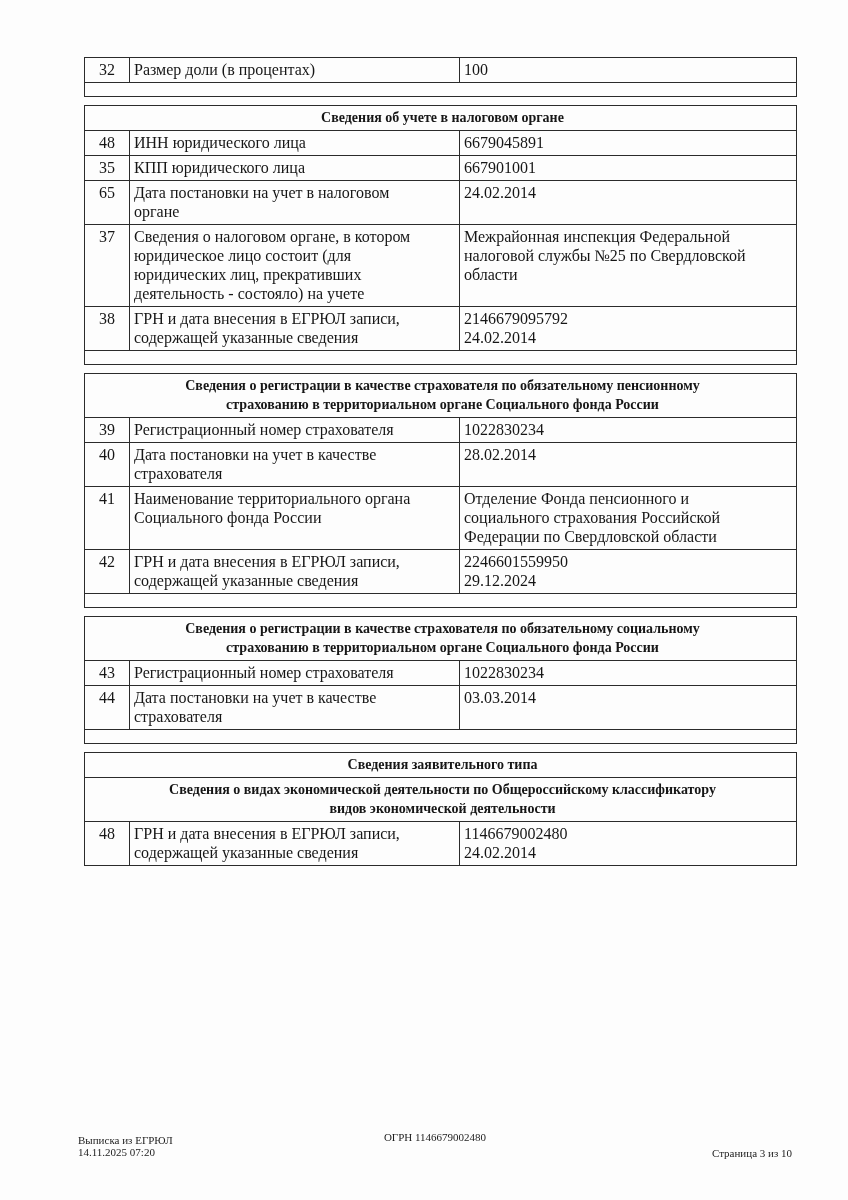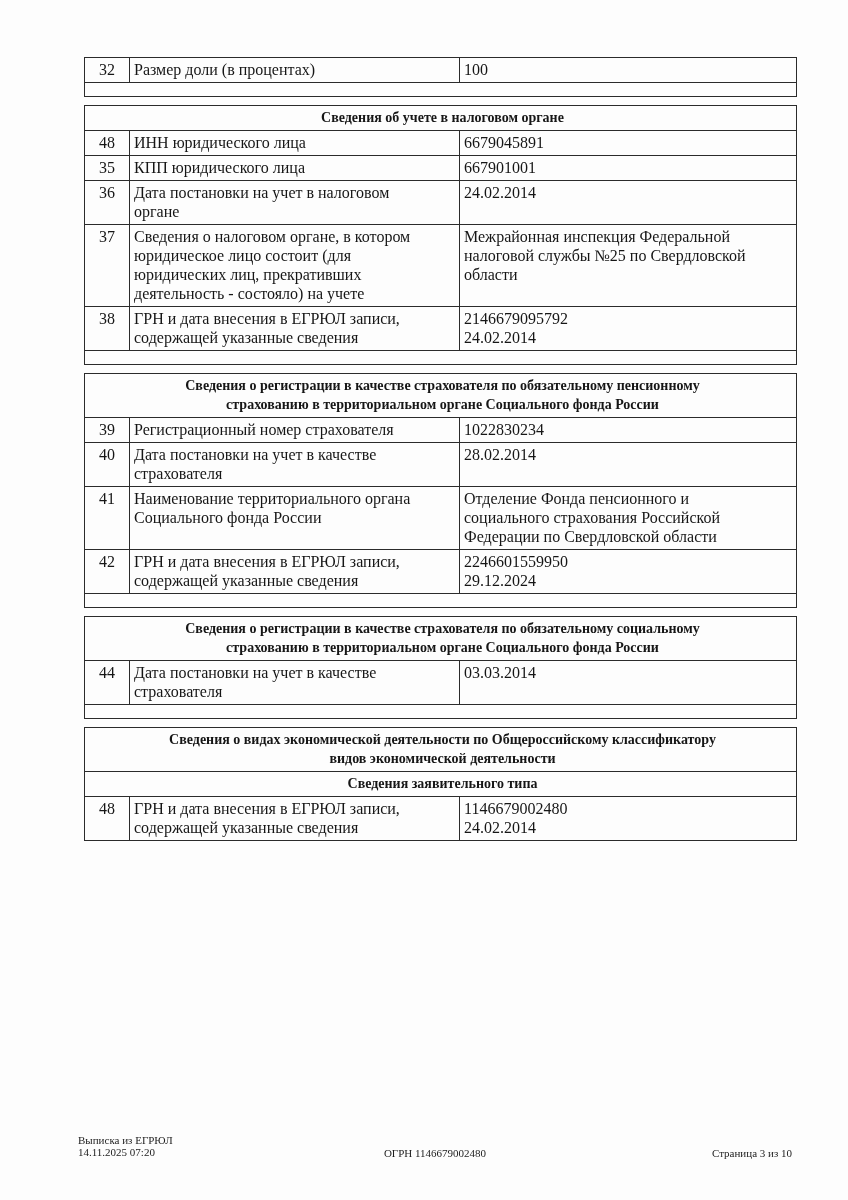--- a/index.html
+++ b/index.html
@@ -54,21 +54,21 @@
     position: absolute;
     top: 1135px;
     left: 78px;
     right: 56px;
     height: 24px;
     font-size: 11px;
     line-height: 11.5px;
     color: #1d1d1d;
   }
   .f-left   { position: absolute; left: 0; top: 0; }
-  .f-center { position: absolute; left: 50%; transform: translateX(-50%); bottom: 0; white-space: nowrap; }
+  .f-center { position: absolute; left: 50%; transform: translateX(-50%); bottom: 16px; white-space: nowrap; }
   .f-right  { position: absolute; right: 0; bottom: 0; white-space: nowrap; }
 </style>
 </head>
 <body>
 
 <div class="page">
 
   <table class="tbl tbl-first">
     <colgroup>
         <col class="c-num">
@@ -101,21 +101,21 @@
       <td class="num">48</td>
       <td class="label">ИНН юридического лица</td>
       <td class="value">6679045891</td>
     </tr>
     <tr>
       <td class="num">35</td>
       <td class="label">КПП юридического лица</td>
       <td class="value">667901001</td>
     </tr>
     <tr>
-      <td class="num">36</td>
+      <td class="num">65</td>
       <td class="label">Дата постановки на учет в налоговом
 органе</td>
       <td class="value">24.02.2014</td>
     </tr>
     <tr>
       <td class="num">37</td>
       <td class="label">Сведения о налоговом органе, в котором
 юридическое лицо состоит (для
 юридических лиц, прекративших
 деятельность - состояло) на учете</td>
@@ -184,44 +184,49 @@
         <col class="c-num">
         <col class="c-label">
         <col class="c-value">
       </colgroup>
     <tbody>
         <tr>
       <th colspan="3" class="sec-h">Сведения о регистрации в качестве страхователя по обязательному социальному
 страхованию в территориальном органе Социального фонда России</th>
     </tr>
     <tr>
+      <td class="num">43</td>
+      <td class="label">Регистрационный номер страхователя</td>
+      <td class="value">1022830234</td>
+    </tr>
+    <tr>
       <td class="num">44</td>
       <td class="label">Дата постановки на учет в качестве
 страхователя</td>
       <td class="value">03.03.2014</td>
     </tr>
     <tr class="spacer">
           <td colspan="3"></td>
         </tr>
   </tbody>
     </table>
 
   <table class="tbl">
     <colgroup>
         <col class="c-num">
         <col class="c-label">
         <col class="c-value">
       </colgroup>
     <tbody>
         <tr>
+      <th colspan="3" class="sec-h">Сведения заявительного типа</th>
+    </tr>
+    <tr>
       <th colspan="3" class="sec-h">Сведения о видах экономической деятельности по Общероссийскому классификатору
 видов экономической деятельности</th>
-    </tr>
-    <tr>
-      <th colspan="3" class="sec-h">Сведения заявительного типа</th>
     </tr>
     <tr>
       <td class="num">48</td>
       <td class="label">ГРН и дата внесения в ЕГРЮЛ записи,
 содержащей указанные сведения</td>
       <td class="value">1146679002480
 24.02.2014</td>
     </tr>
   </tbody>
     </table>

